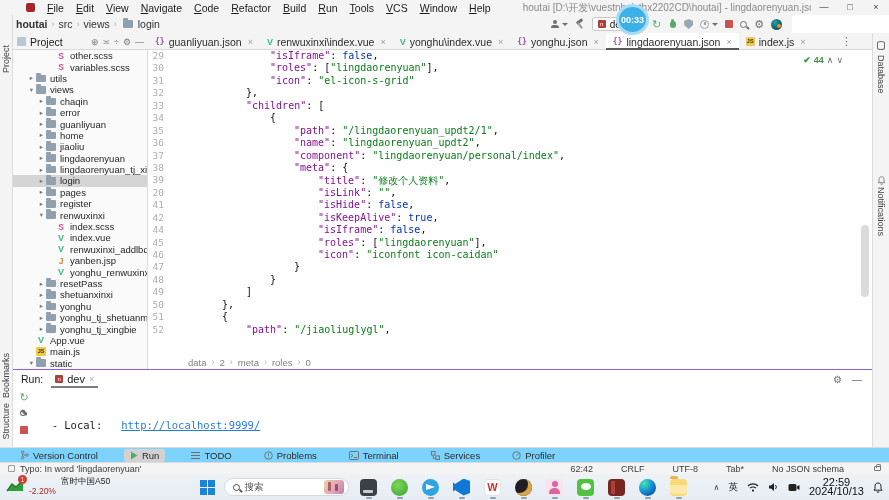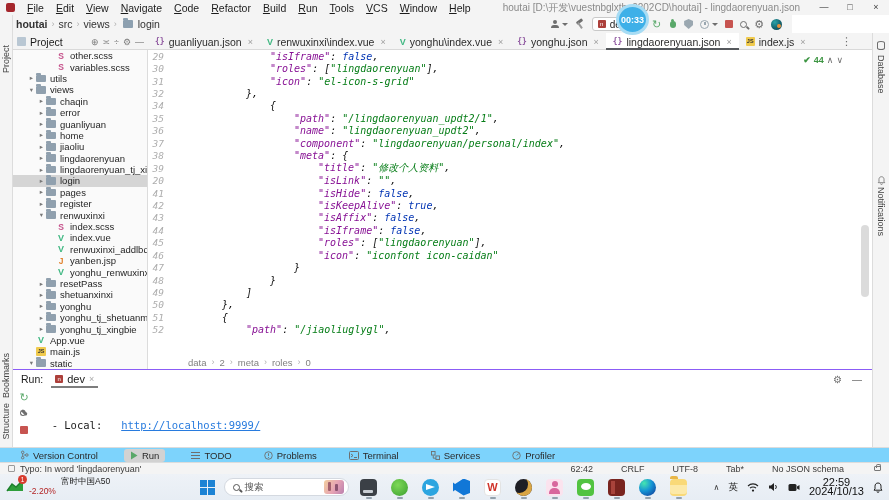--- a/index.html
+++ b/index.html
@@ -1,21 +1,21 @@
 <!DOCTYPE html>
 <html><head>
 <meta charset="utf-8">
 <style>
   * { margin:0; padding:0; box-sizing:border-box; }
   html,body { width:889px; height:500px; overflow:hidden; }
   body { font-family:"Liberation Sans", sans-serif; background:#fff; position:relative; font-size:11px; color:#1a1a1a; }
   .abs { position:absolute; }
 
   
-  .titlebar { left:0; top:0; width:889px; height:15px; background:#f4f4f4; display:flex; align-items:center; }
+  .titlebar { left:0; top:0; width:889px; height:15px; background:#f4f4f4; display:flex; align-items:center;padding-left:20px; }
   .app-icon { width:9px; height:9px; border-radius:2px; background:#a4262c; margin:0 6px 0 6px; flex:none; }
   .menu { display:flex; }
   .menu-item { padding:0 6px; font-size:10.5px; color:#1c1c1c; cursor:default; }
   .menu-item::first-letter { text-decoration:underline; }
   .win-title { color:#8a8a8a; font-size:10px; margin-left:26px; white-space:nowrap; overflow:hidden; flex:1; }
   .win-btns { display:flex; margin-left:auto; }
   .win-btn { width:26px; text-align:center; font-size:9px; color:#444; line-height:15px; }
 
   
   .row2 { left:0; top:15px; width:792px; height:18px; background:#f4f4f4; display:flex; align-items:center; }
@@ -82,21 +82,21 @@
   .project-panel { left:13px; top:50px; width:135px; height:319px; background:#fafafa; border-right:1px solid #dcdcdc; overflow:hidden; }
   .trow { height:11.4px; display:flex; align-items:center; white-space:nowrap; font-size:9.5px; color:#1f1f1f; }
   .trow.sel { background:#d5d5d5; }
   .chev { width:9px; flex:none; color:#787878; font-size:6.5px; text-align:center; }
   .fold { width:10px; height:7.5px; background:#90a0ae; border-radius:1px; position:relative; margin-right:4px; flex:none; }
   .fold::before { content:''; position:absolute; top:-2px; left:0; width:5px; height:2px; background:#90a0ae; border-radius:1px 1px 0 0; }
   .tree-fico { margin-right:4px; width:10px; text-align:center; flex:none; }
 
   
   .editor { left:148px; top:50px; width:724px; height:305px; background:#fff; overflow:hidden; }
-  .code-line { display:flex; height:12.45px; align-items:center; font-family:"DejaVu Sans Mono", monospace; font-size:10px; white-space:pre;font-style:italic; }
+  .code-line { display:flex; height:12.45px; align-items:flex-start; font-family:"DejaVu Sans Mono", monospace; font-size:10px; white-space:pre; }
   .ln { width:26px; text-align:right; color:#adadad; flex:none; padding-right:10px; font-size:9.5px; }
   .tk-k { color:#871094; }
   .tk-s { color:#067d17; }
   .tk-b { color:#0033b3; }
   .tk-p { color:#111; }
   .inspect { position:absolute; right:26px; top:4px; display:flex; align-items:center; gap:3px; font-size:9px; color:#6e6e6e; background:rgba(255,255,255,.9); padding:1px 3px; border-radius:3px; }
   .inspect .ok { color:#3c9542; font-weight:bold; }
   .scroll-thumb { position:absolute; right:3px; top:175px; width:8px; height:72px; background:rgba(0,0,0,.14); border-radius:4px; }
   .crumbbar { left:148px; top:355px; width:724px; height:14px; background:#fff; display:flex; align-items:center; gap:3px; padding-left:40px; font-size:9.5px; color:#808080; }
 
@@ -450,30 +450,30 @@
       <span>static</span>
     </div>
   </div>
 
 <div class="abs editor" id="editor">
   <div id="code-lines">
       <div class="code-line"><span class="ln">29</span><span style="padding-left: 96px;"><span class="tk-k">"isIframe"</span><span class="tk-p">: </span><span class="tk-b">false</span><span class="tk-p">,</span></span></div>
       <div class="code-line"><span class="ln">30</span><span style="padding-left: 96px;"><span class="tk-k">"roles"</span><span class="tk-p">: [</span><span class="tk-s">"lingdaorenyuan"</span><span class="tk-p">],</span></span></div>
       <div class="code-line"><span class="ln">31</span><span style="padding-left: 96px;"><span class="tk-k">"icon"</span><span class="tk-p">: </span><span class="tk-s">"el-icon-s-grid"</span></span></div>
       <div class="code-line"><span class="ln">32</span><span style="padding-left: 72px;"><span class="tk-p">},</span></span></div>
+      <div class="code-line"><span class="ln">33</span><span style="padding-left: 72px;"><span class="tk-k">"children"</span><span class="tk-p">: [</span></span></div>
       <div class="code-line"><span class="ln">34</span><span style="padding-left: 96px;"><span class="tk-p">{</span></span></div>
       <div class="code-line"><span class="ln">35</span><span style="padding-left: 120px;"><span class="tk-k">"path"</span><span class="tk-p">: </span><span class="tk-s">"/lingdaorenyuan_updt2/1"</span><span class="tk-p">,</span></span></div>
       <div class="code-line"><span class="ln">36</span><span style="padding-left: 120px;"><span class="tk-k">"name"</span><span class="tk-p">: </span><span class="tk-s">"lingdaorenyuan_updt2"</span><span class="tk-p">,</span></span></div>
       <div class="code-line"><span class="ln">37</span><span style="padding-left: 120px;"><span class="tk-k">"component"</span><span class="tk-p">: </span><span class="tk-s">"lingdaorenyuan/personal/index"</span><span class="tk-p">,</span></span></div>
       <div class="code-line"><span class="ln">38</span><span style="padding-left: 120px;"><span class="tk-k">"meta"</span><span class="tk-p">: {</span></span></div>
       <div class="code-line"><span class="ln">39</span><span style="padding-left: 144px;"><span class="tk-k">"title"</span><span class="tk-p">: </span><span class="tk-s">"修改个人资料"</span><span class="tk-p">,</span></span></div>
       <div class="code-line"><span class="ln">20</span><span style="padding-left: 144px;"><span class="tk-k">"isLink"</span><span class="tk-p">: </span><span class="tk-s">""</span><span class="tk-p">,</span></span></div>
       <div class="code-line"><span class="ln">41</span><span style="padding-left: 144px;"><span class="tk-k">"isHide"</span><span class="tk-p">: </span><span class="tk-b">false</span><span class="tk-p">,</span></span></div>
       <div class="code-line"><span class="ln">42</span><span style="padding-left: 144px;"><span class="tk-k">"isKeepAlive"</span><span class="tk-p">: </span><span class="tk-b">true</span><span class="tk-p">,</span></span></div>
-      <div class="code-line"><span class="ln">43</span><span style="padding-left: 144px;"><span class="tk-k">"isAffix"</span><span class="tk-p">: </span><span class="tk-b">false</span><span class="tk-p">,</span></span></div>
       <div class="code-line"><span class="ln">44</span><span style="padding-left: 144px;"><span class="tk-k">"isIframe"</span><span class="tk-p">: </span><span class="tk-b">false</span><span class="tk-p">,</span></span></div>
       <div class="code-line"><span class="ln">45</span><span style="padding-left: 144px;"><span class="tk-k">"roles"</span><span class="tk-p">: [</span><span class="tk-s">"lingdaorenyuan"</span><span class="tk-p">],</span></span></div>
       <div class="code-line"><span class="ln">46</span><span style="padding-left: 144px;"><span class="tk-k">"icon"</span><span class="tk-p">: </span><span class="tk-s">"iconfont icon-caidan"</span></span></div>
       <div class="code-line"><span class="ln">47</span><span style="padding-left: 120px;"><span class="tk-p">}</span></span></div>
       <div class="code-line"><span class="ln">48</span><span style="padding-left: 96px;"><span class="tk-p">}</span></span></div>
       <div class="code-line"><span class="ln">49</span><span style="padding-left: 72px;"><span class="tk-p">]</span></span></div>
       <div class="code-line"><span class="ln">50</span><span style="padding-left: 48px;"><span class="tk-p">},</span></span></div>
       <div class="code-line"><span class="ln">51</span><span style="padding-left: 48px;"><span class="tk-p">{</span></span></div>
       <div class="code-line"><span class="ln">52</span><span style="padding-left: 72px;"><span class="tk-k">"path"</span><span class="tk-p">: </span><span class="tk-s">"/jiaoliuglygl"</span><span class="tk-p">,</span></span></div>
     </div>

